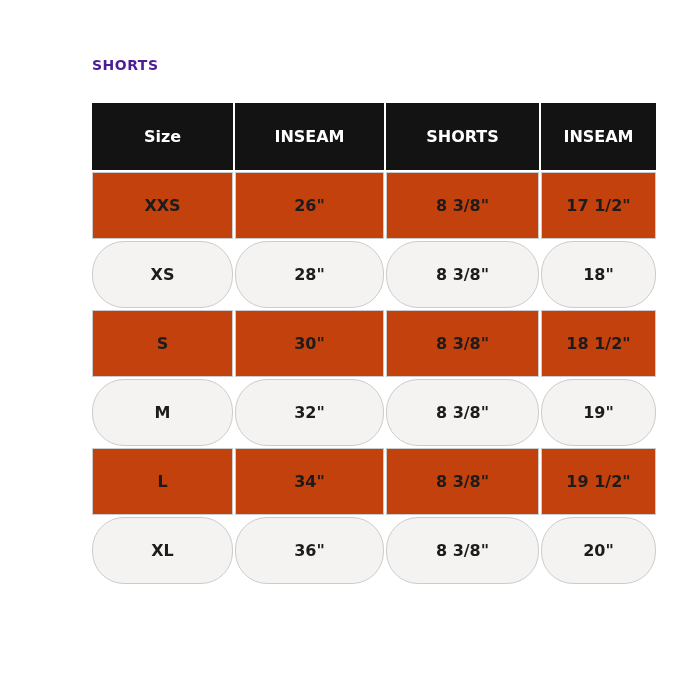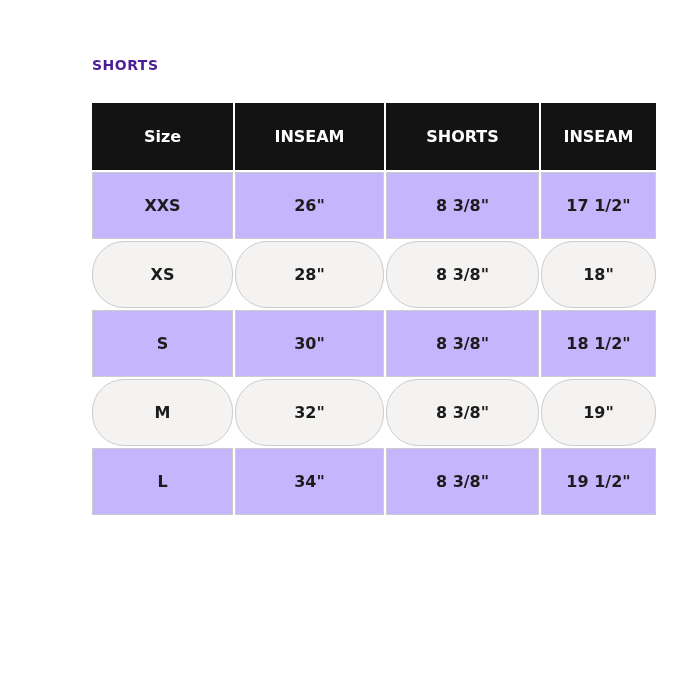--- a/index.html
+++ b/index.html
@@ -38,21 +38,21 @@
     background: var(--header-bg);
     color: var(--header-text);
     height: 67px;
     font-size: 16px;
     font-weight: 700;
     text-align: center;
     vertical-align: middle;
     border: 1px solid var(--header-bg);
   }
   .size-table td {
-    background: #c4b5fd;
+    background: #c2410c;
     border: 1px solid var(--cell-border);
     height: 67px;
     font-size: 16px;
     font-weight: 700;
     text-align: center;
     vertical-align: middle;
     color: var(--body-text);
   }
   .size-table tr.alt td {
     background: var(--alt-row-bg);
@@ -107,14 +107,20 @@
         <td>32"</td>
         <td>8 3/8"</td>
         <td>19"</td>
       </tr>
       <tr>
         <td>L</td>
         <td>34"</td>
         <td>8 3/8"</td>
         <td>19 1/2"</td>
       </tr>
+      <tr class="alt">
+        <td>XL</td>
+        <td>36"</td>
+        <td>8 3/8"</td>
+        <td>20"</td>
+      </tr>
     </tbody>
 </table>
 
 </body></html>

